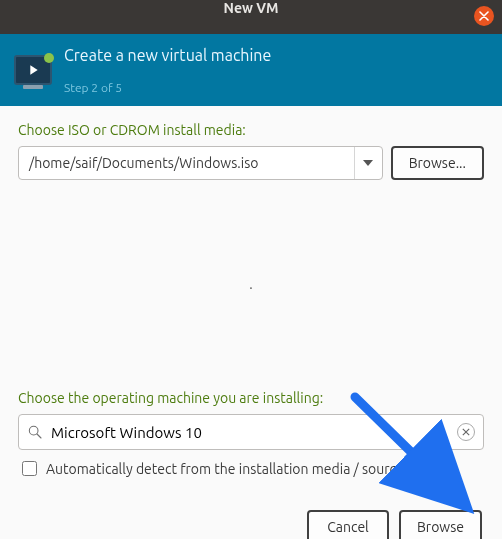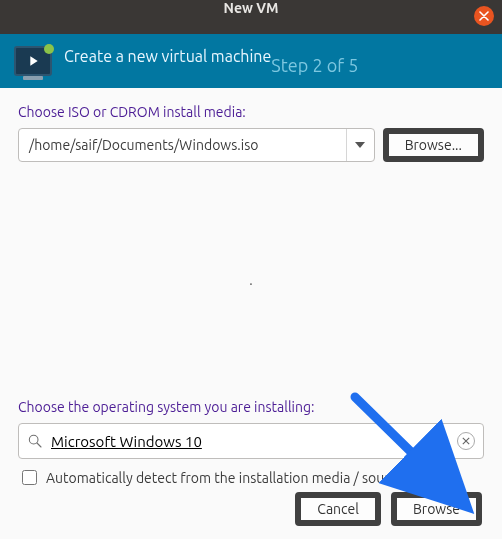--- a/index.html
+++ b/index.html
@@ -73,30 +73,30 @@
     }
     .star {
       position:absolute;
       top:-4px;
       right:-4px;
       width:10px;
       height:10px;
       background:#8bc34a;
       border-radius:50%;
     }
-    .banner-titles { display:flex; flex-direction:row; }
+    .banner-titles { display:flex; flex-direction:column; }
     .banner-title { font-size: 16px; font-weight: 400; color:#eaf7ff; }
-    .banner-step { font-size: 18px; color: #7dc7e0; margin-top:8px; }
+    .banner-step { font-size: 12px; color: #7dc7e0; margin-top:17px; }
     .content {
       padding: 16px 18px 12px 18px;
       display: flex;
       flex-direction: column;
       height: calc(100% - 34px - 55px);
     }
-    .label { margin-bottom: 8px; color:#4c1d95; }
+    .label { margin-bottom: 8px; color:#4d7c0f; }
     .media-row { display: flex; gap: 8px; margin-bottom: 6px; }
     .combo {
       flex: 1;
       display: flex;
       border: 1px solid #bfbdbb;
       border-radius: 4px;
       background: #fff;
       height: 34px;
     }
     .combo-text {
@@ -109,21 +109,21 @@
     .combo-drop {
       width: 28px;
       border-left: 1px solid #d6d6d6;
       display:flex;
       align-items:center;
       justify-content:center;
       color:#666;
       cursor:pointer;
     }
     .btn {
-      border: 6px solid #404040;
+      border: 2px solid #404040;
       background: #fdfdfd;
       border-radius: 4px;
       padding: 0 16px;
       height: 34px;
       display:flex;
       align-items:center;
       justify-content:center;
       cursor:pointer;
       font-size:14px;
       color:#333;
@@ -141,29 +141,28 @@
       margin-bottom:8px;
     }
     .os-search .sicon{ color:#707070; flex-shrink:0;}
     .os-search input{
       flex:1;
       border:none;
       outline:none;
       font-size:15px;
       font-family:inherit;
       background:transparent;
-      text-decoration:underline;
     }
     .clear-btn{
       width:18px;height:18px;border:1px solid #aaa;border-radius:50%;
       display:flex;align-items:center;justify-content:center;
       font-size:10px;color:#666;cursor:pointer;flex-shrink:0;
     }
     .check-row{
-      display:flex;align-items:center;gap:6px;font-size:14px;margin-bottom:4px;
+      display:flex;align-items:center;gap:6px;font-size:14px;margin-bottom:31px;
     }
     .check-row input[type=checkbox]{cursor:pointer;width:15px;height:15px;}
     .footer{
       display:flex;
       justify-content:flex-end;
       gap:10px;
       padding-right:2px;
     }
     .footer .btn{ min-width:82px; }
     .arrow {
@@ -205,21 +204,21 @@
         <svg width="10" height="6" viewBox="0 0 10 6">
             <path d="M0 0 L5 6 L10 0 Z" fill="#555"></path>
           </svg>
       </div>
     </div>
     <div class="btn">Browse...</div>
   </div>
 
   <div class="spacer">·</div>
 
-  <div class="label">Choose the operating system you are installing:</div>
+  <div class="label">Choose the operating machine you are installing:</div>
   <div class="os-search">
     <svg class="sicon" width="16" height="16" viewBox="0 0 24 24">
         <circle cx="10" cy="10" r="6.5" fill="none" stroke="#707070" stroke-width="1.6"></circle>
         <line x1="15" y1="15" x2="21" y2="21" stroke="#707070" stroke-width="1.6" stroke-linecap="round"></line>
       </svg>
     <input type="text" value="Microsoft Windows 10" style="">
     <div class="clear-btn">
       <svg width="8" height="8" viewBox="0 0 10 10">
           <path d="M1 1 L9 9 M9 1 L1 9" stroke="#666" stroke-width="1.4"></path>
         </svg>

